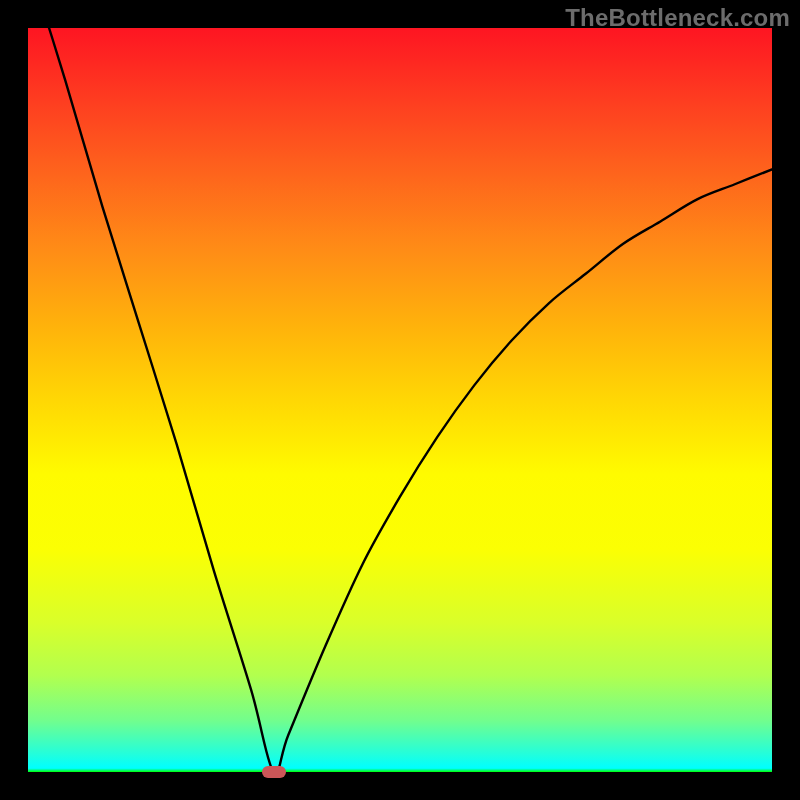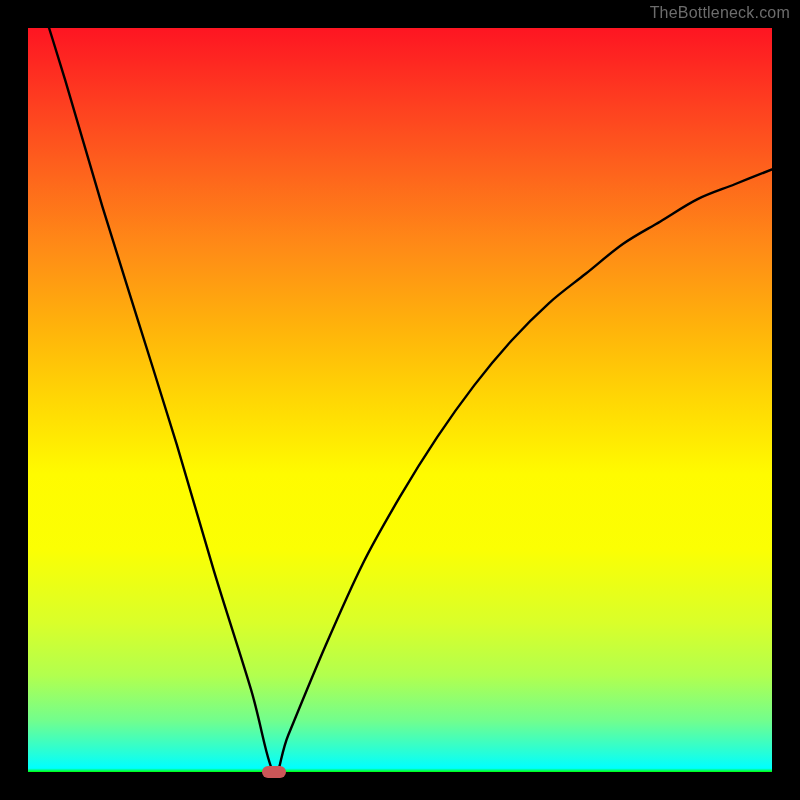--- a/index.html
+++ b/index.html
@@ -32,22 +32,22 @@
       #2dfed1 97%,
       #00ffff 99.5%,
       #00ff00 100%
     );
   }
   .watermark {
     position: absolute;
     top: 4px;
     right: 10px;
     color: #6c6c6c;
-    font-size: 16px;
-    font-weight: 400;
+    font-size: 24px;
+    font-weight: 700;
     letter-spacing: 0.2px;
     user-select: none;
   }
   svg.curve {
     position: absolute;
     left: 0;
     top: 0;
     width: 744px;
     height: 744px;
     pointer-events: none;

